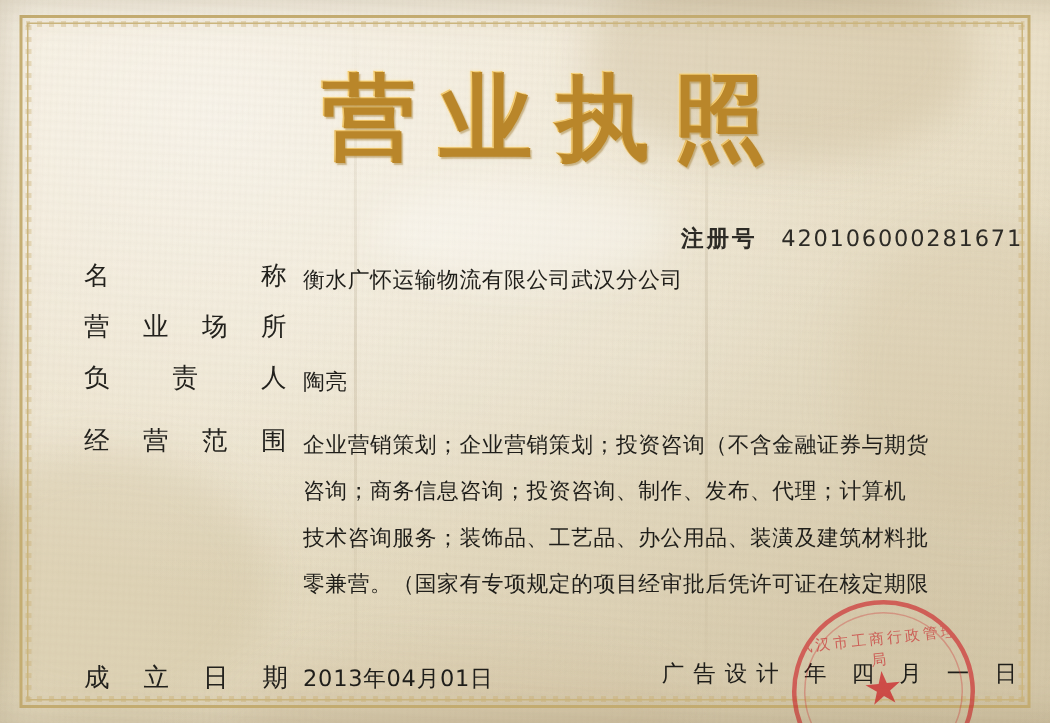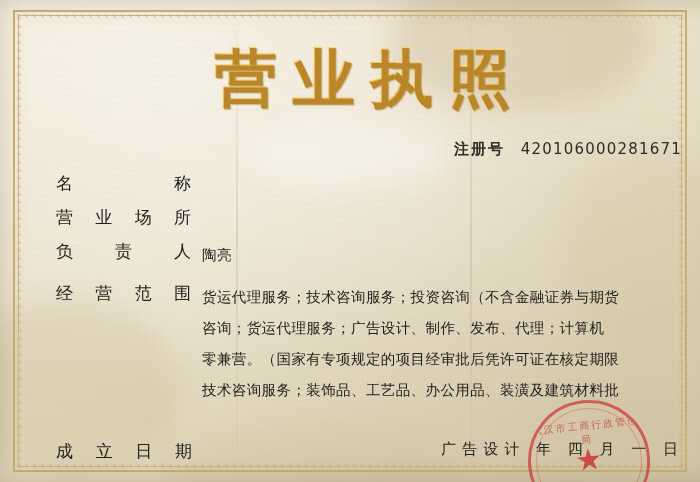--- a/index.html
+++ b/index.html
@@ -99,21 +99,21 @@
       0 0 2px rgba(255,225,150,0.8);
     background: linear-gradient(180deg, #f0c65c 0%, #dda432 45%, #c98f22 100%);
     -webkit-background-clip: text;
     background-clip: text;
     color: transparent;
   }
 
   
   .reg-line {
     position: absolute;
-    top: 140px;
+    top: 150px;
     right: 42px;
     font-size: 15px;
     color: #2d2b26;
     letter-spacing: 1px;
     white-space: nowrap;
   }
   .reg-label { font-weight: 600; letter-spacing: 2px; }
   .reg-value { margin-left: 10px; letter-spacing: 1.2px; }
 
   
@@ -275,20 +275,21 @@
     <div class="reg-line">
       <span class="reg-label">注册号</span>
       <span class="reg-value">420106000281671</span>
     </div>
 
     <div class="field f1">
       <div class="field-label">
         <span>名</span>
         <span>称</span>
       </div>
+      <div class="field-value">衡水广怀运输物流有限公司武汉分公司</div>
     </div>
 
     <div class="field f2">
       <div class="field-label">
         <span>营</span>
         <span>业</span>
         <span>场</span>
         <span>所</span>
       </div>
     </div>
@@ -303,35 +304,36 @@
     </div>
 
     <div class="field f4">
       <div class="field-label">
         <span>经</span>
         <span>营</span>
         <span>范</span>
         <span>围</span>
       </div>
       <div class="field-value scope-value">
-        <p>货运代理服务；技术咨询服务；投资咨询（不含金融证券与期货</p>
-        <p>咨询；货运代理服务；广告设计、制作、发布、代理；计算机</p>
+        <p>企业营销策划；企业营销策划；投资咨询（不含金融证券与期货</p>
+        <p>咨询；商务信息咨询；投资咨询、制作、发布、代理；计算机</p>
+        <p>技术咨询服务；装饰品、工艺品、办公用品、装潢及建筑材料批</p>
         <p>零兼营。（国家有专项规定的项目经审批后凭许可证在核定期限</p>
-        <p>技术咨询服务；装饰品、工艺品、办公用品、装潢及建筑材料批</p>
       </div>
     </div>
 
 
     <div class="footer">
       <div class="footer-label">
         <span>成</span>
         <span>立</span>
         <span>日</span>
         <span>期</span>
       </div>
+      <div class="footer-date">2013年04月01日</div>
       <div class="footer-cn-date">广告设计 年 四 月 一 日</div>
     </div>
 
     <div class="seal">
       <div class="seal-text-top">武汉市工商行政管理局</div>
       <div class="seal-star">★</div>
 
     </div>
 
     <div class="edge-shadow"></div>

